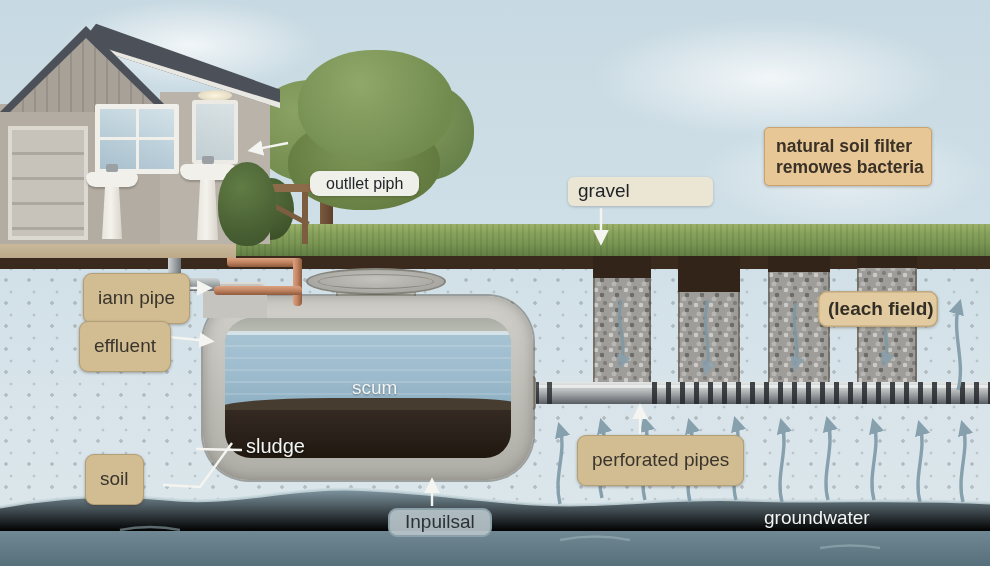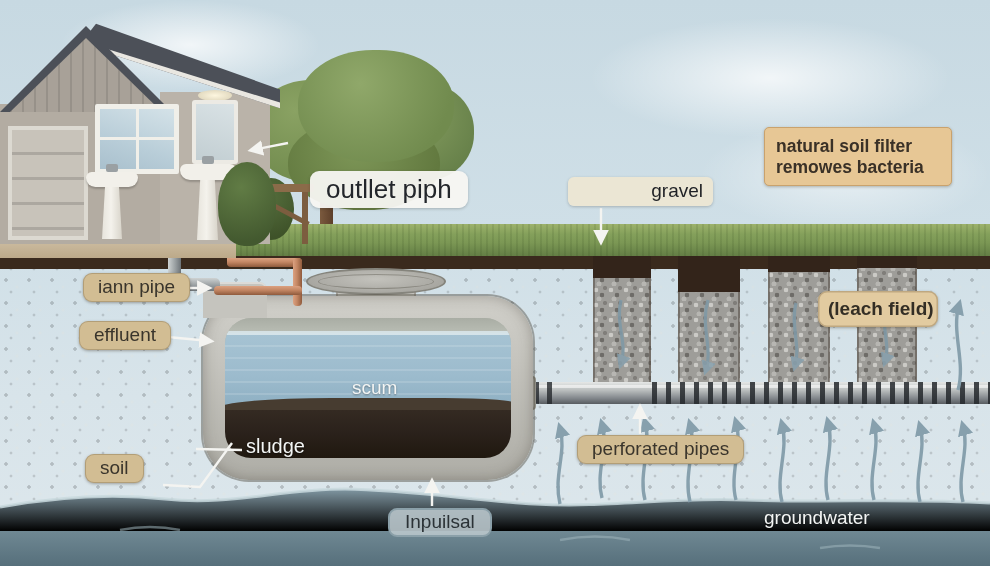--- a/index.html
+++ b/index.html
@@ -136,26 +136,26 @@
   .table .top{left:252px;top:184px;width:62px;height:8px;background:#8b6b49;border-radius:2px;}
   .table .leg1{left:256px;top:192px;width:6px;height:52px;background:#7c5d3f;}
   .table .leg2{left:302px;top:192px;width:6px;height:52px;background:#7c5d3f;}
   .table .brace{left:254px;top:208px;width:58px;height:5px;background:#7c5d3f;transform:rotate(28deg);}
 
   
   svg.overlay{left:0;top:0;z-index:40;}
 
   
   .lbl{white-space:nowrap;z-index:50;line-height:1.2;color:var(--text-dark,#33302a);}
-  .lbl.tan{background:var(--label-tan,#d2bd93);border-radius:9px;padding:3px 15px;font-size:19px;
+  .lbl.tan{background:var(--label-tan,#d2bd93);border-radius:9px;padding:14px 15px;font-size:19px;
     box-shadow:0 1px 3px rgba(40,30,15,.35), inset 0 0 0 1px rgba(120,100,70,.35);color:#3a352c;text-align:right;}
   .lbl-inlet{left:287px;top:129px;background:rgba(185,191,181,.92);border-radius:9px;padding:2px 15px;font-size:20px;color:#2c302b;box-shadow:0 1px 3px rgba(40,40,30,.3);}
-  .lbl-outlet{left:310px;top:171px;background:rgba(247,246,242,.95);border-radius:9px;padding:3px 16px;font-size:26px;color:#23262b;box-shadow:0 1px 3px rgba(40,40,30,.25);}
-  .lbl-gravel{left:568px;top:177px;width:145px;text-align:right;background:rgba(236,230,211,.95);border-radius:6px;padding:3px 10px;font-size:19px;color:#1f2125;box-shadow:0 1px 3px rgba(40,40,30,.25);}
-  .lbl-note{left:764px;top:127px;width:188px;background:var(--note-bg,#e7c795);border:1px solid #c9a26d;border-radius:5px;
+  .lbl-outlet{left:310px;top:171px;background:rgba(247,246,242,.95);border-radius:9px;padding:3px 16px;font-size:16px;color:#23262b;box-shadow:0 1px 3px rgba(40,40,30,.25);}
+  .lbl-gravel{left:568px;top:177px;width:145px;text-align:left;background:rgba(236,230,211,.95);border-radius:6px;padding:3px 10px;font-size:19px;color:#1f2125;box-shadow:0 1px 3px rgba(40,40,30,.25);}
+  .lbl-note{left:764px;top:127px;width:168px;background:var(--note-bg,#e7c795);border:1px solid #c9a26d;border-radius:5px;
     padding:8px 11px;font-size:17.5px;font-weight:bold;color:#3a3127;line-height:1.18;white-space:nowrap;z-index:50;box-shadow:0 1px 3px rgba(60,45,20,.3);}
   .lbl-iann{left:83px;top:273px;}
   .lbl-effluent{left:79px;top:321px;}
   .lbl-soil{left:85px;top:454px;padding:2px 20px;}
   .lbl-scum{left:352px;top:377px;font-size:19px;color:var(--text-white,#f3f5f4);text-shadow:0 1px 2px rgba(0,0,0,.4);}
   .lbl-sludge{left:246px;top:434px;font-size:20px;color:var(--text-white,#f3f5f4);text-shadow:0 1px 2px rgba(0,0,0,.5);}
   .lbl-gw{left:764px;top:507px;font-size:19px;color:var(--text-white,#f3f5f4);text-shadow:0 1px 2px rgba(0,0,0,.35);}
   .lbl-inpl{left:388px;top:508px;background:rgba(183,196,202,.92);border:2px solid var(--label-blue-border,#8ba0a9);border-radius:9px;
     padding:1px 15px;font-size:19px;color:#2b3236;}
   .lbl-perf{left:577px;top:435px;padding:2px 14px;font-size:18px;}

